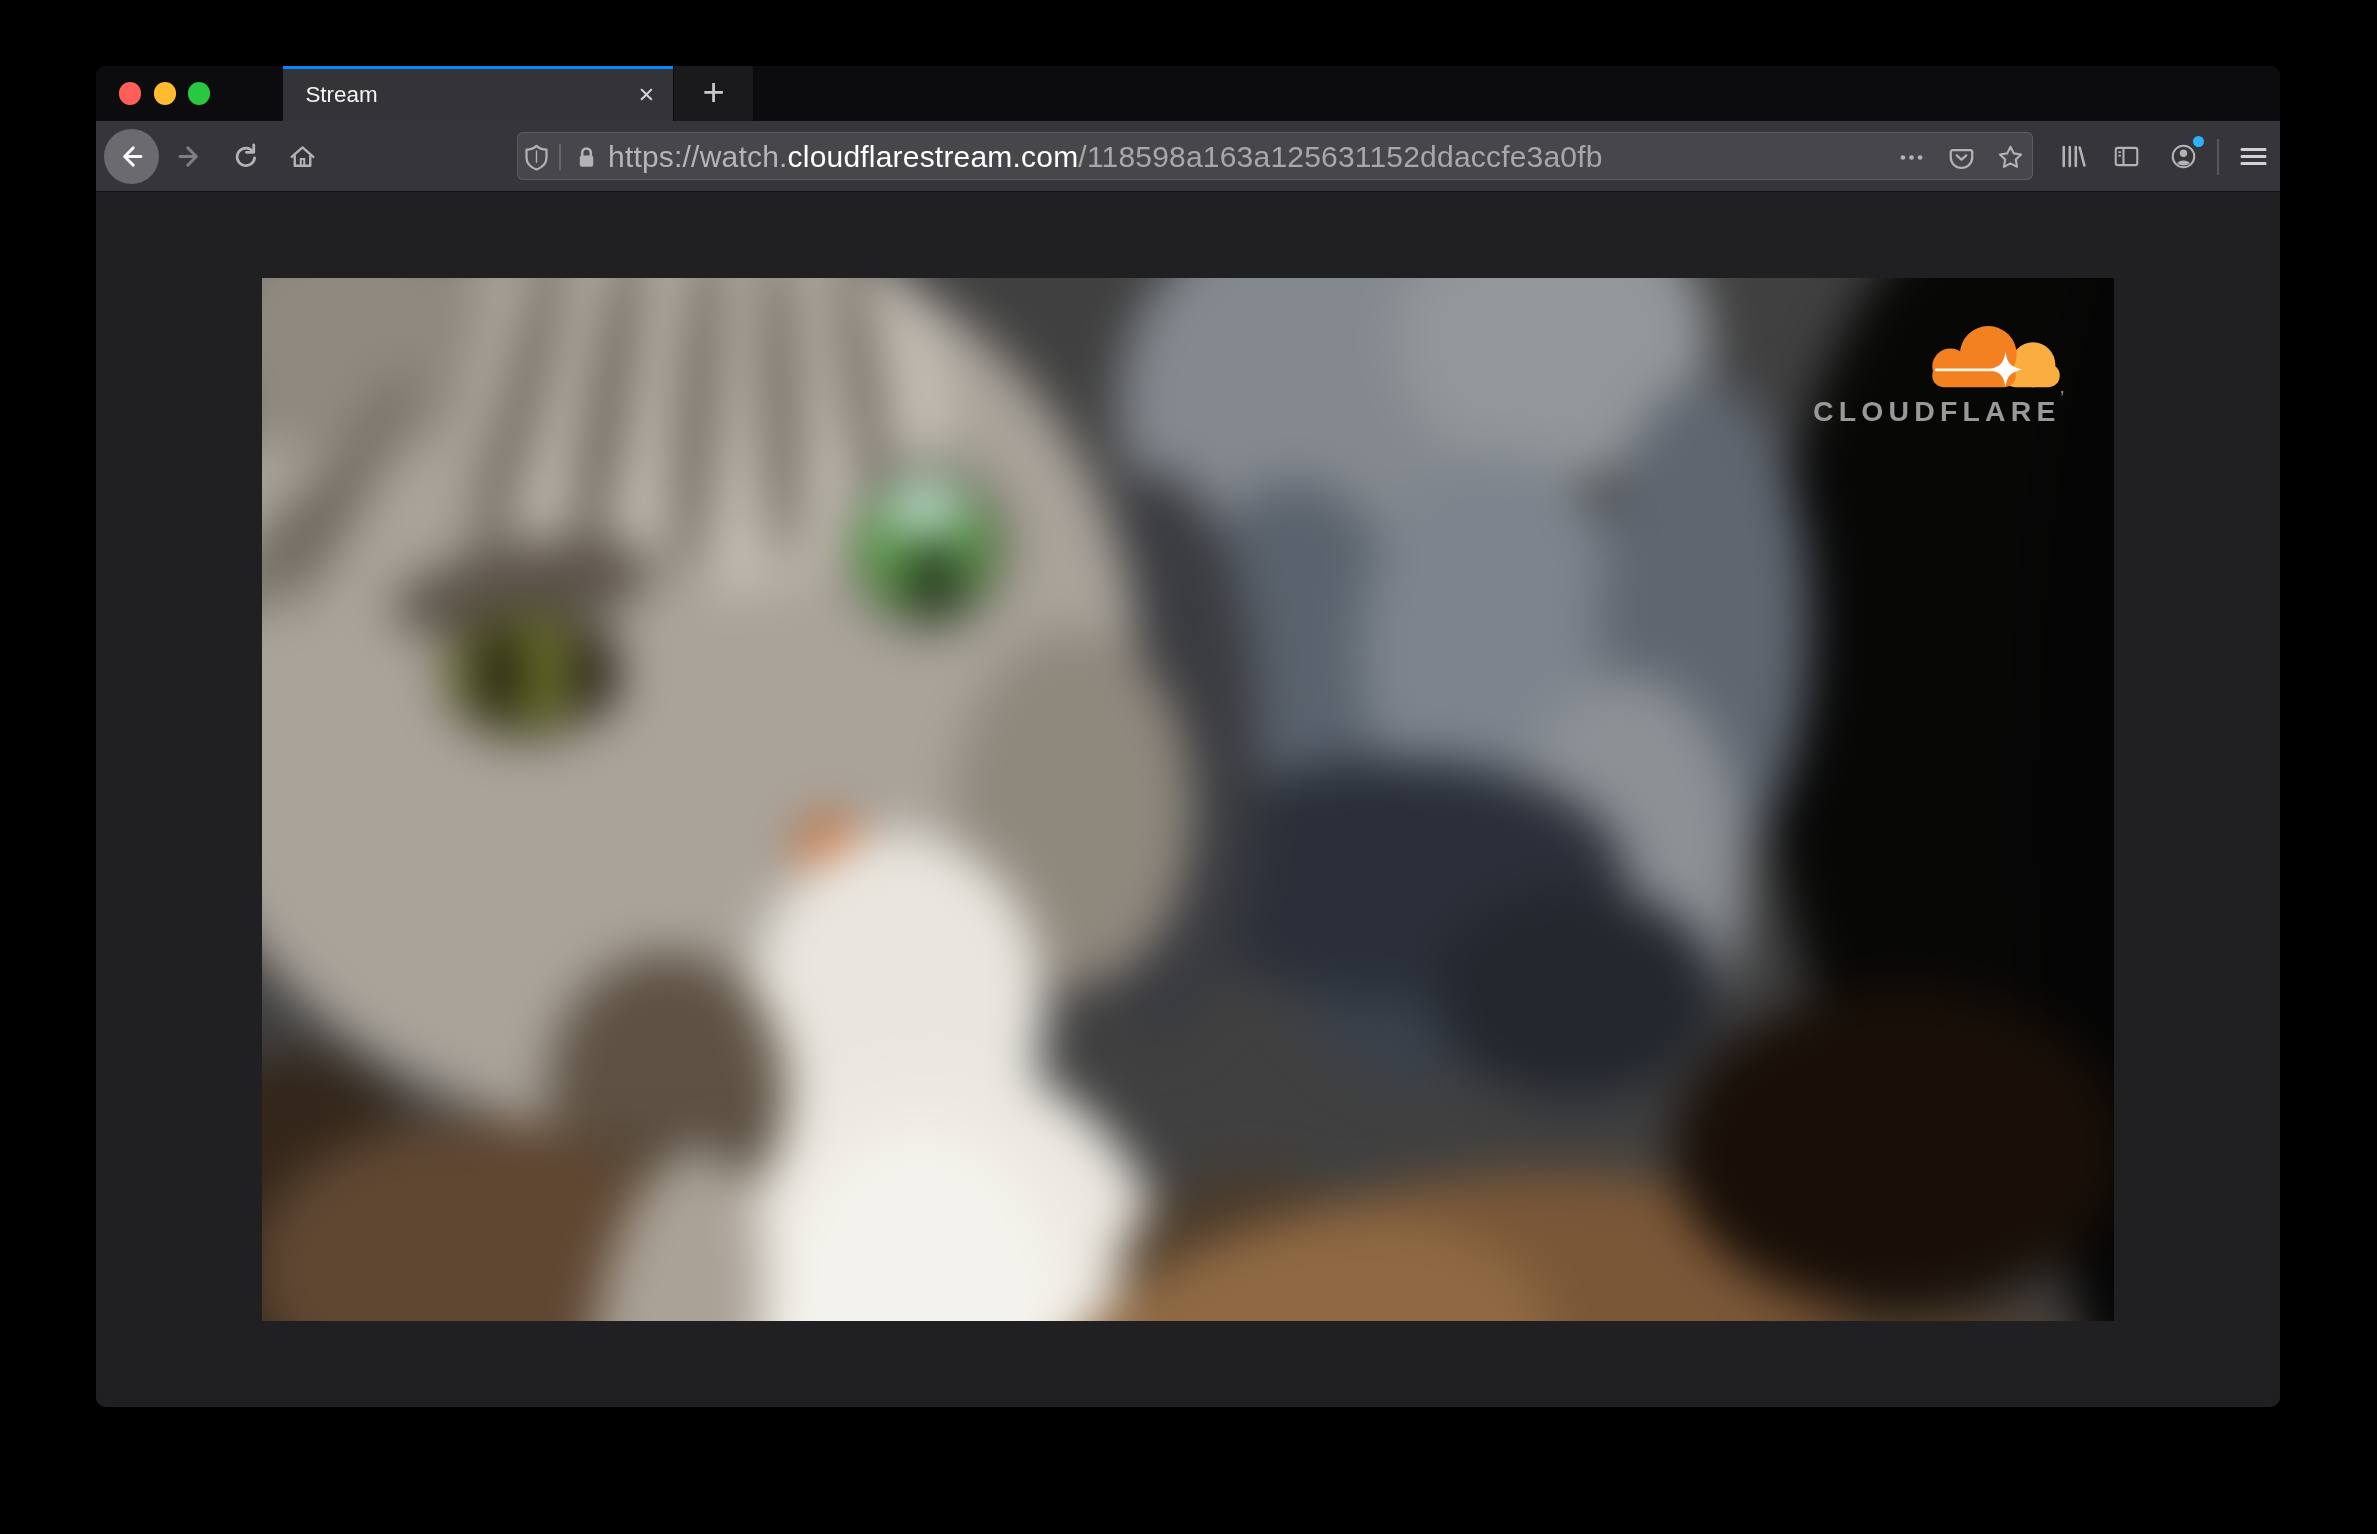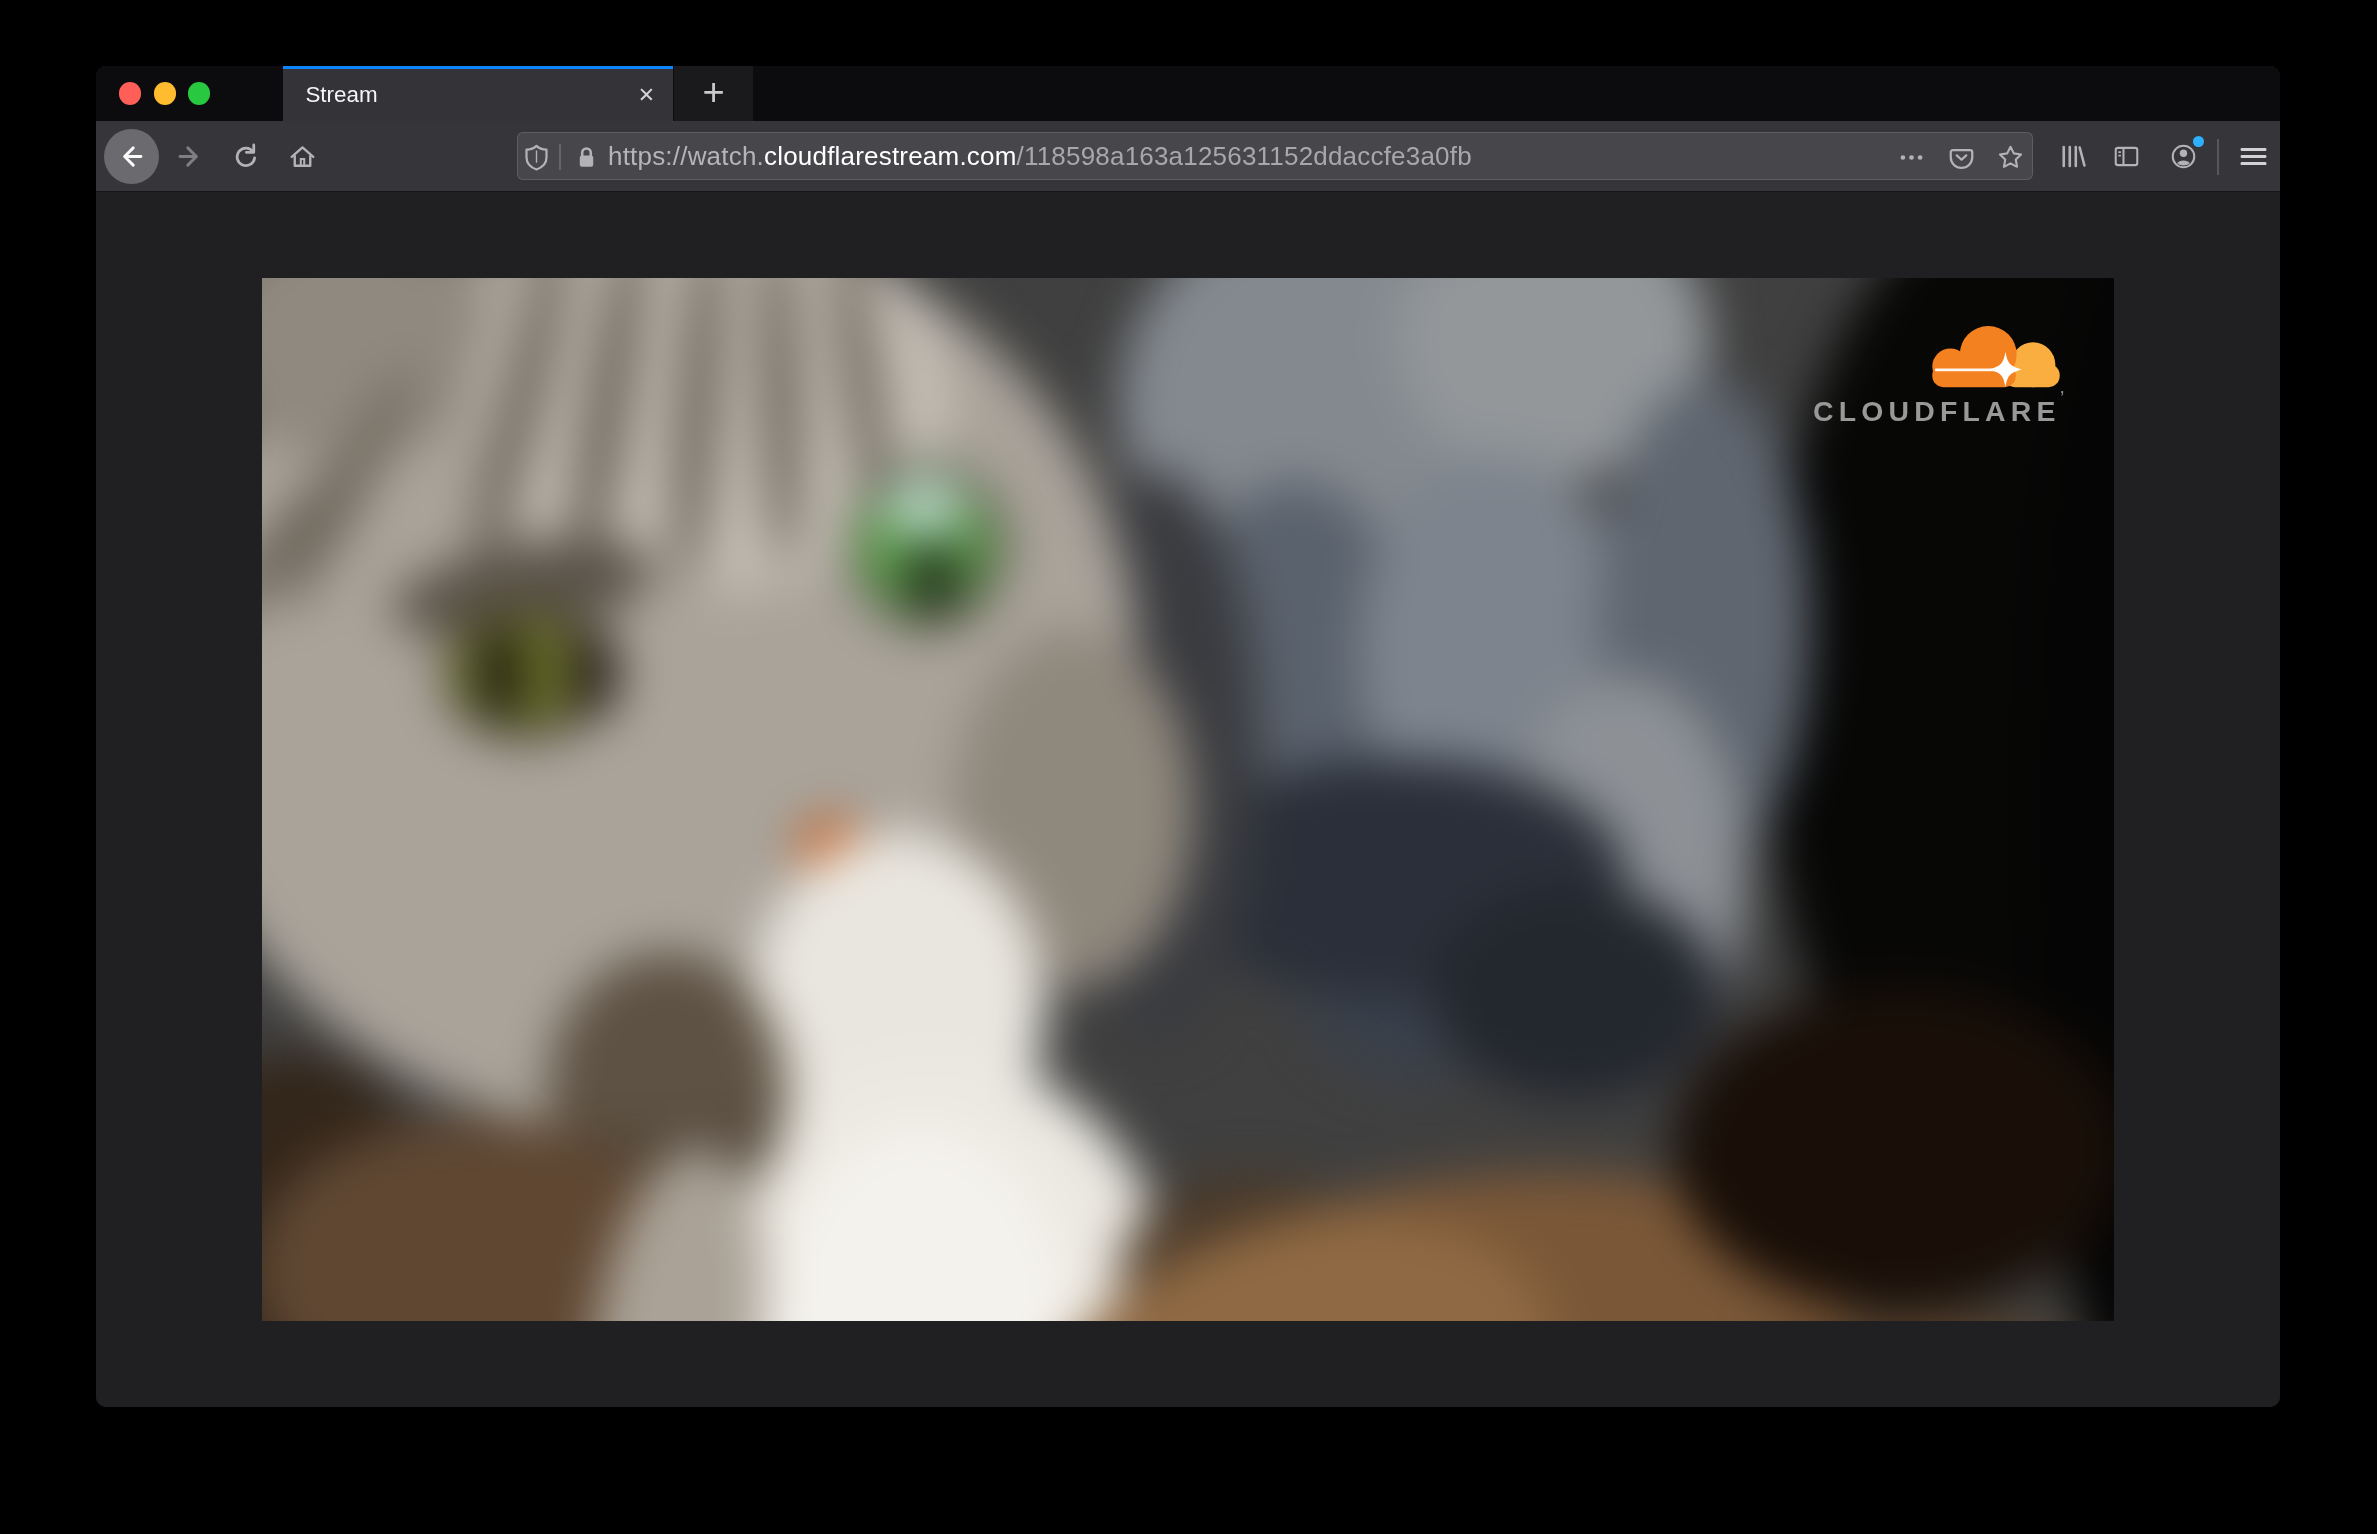--- a/index.html
+++ b/index.html
@@ -36,21 +36,21 @@
              border-bottom:1.7px solid #141416; }
   .tb-abs { position:absolute; }
   .back-circle { left:7.8px; top:7.8px; width:55px; height:55px; border-radius:50%; background:#6a6a6f; }
   .back-circle svg { position:absolute; left:12px; top:12px; }
   .icon36 { width:31px; height:31px; }
 
   
   .urlbar { position:absolute; left:421px; top:11.2px; width:1516px; height:48px;
             background:#47474b; border:0.9px solid rgba(255,255,255,.13); border-radius:6px; }
   .urlbar .sep { position:absolute; left:41px; top:11.2px; width:1.7px; height:26px; background:#66666a; }
-  .url-text { position:absolute; left:90px; top:0; height:47px; line-height:47px; font-size:26px;
+  .url-text { position:absolute; left:90px; top:0; height:47px; line-height:47px; font-size:30px;
               white-space:nowrap; letter-spacing:0.2px; }
   .url-text .pre  { color:#b5b5b7; }
   .url-text .dom  { color:#ffffff; font-weight:500; }
   .url-text .path { color:#a8a8aa; }
 
   .divider-v { position:absolute; left:2121px; top:18px; width:1.7px; height:36px; background:#57575b; }
 
   .blue-dot { position:absolute; left:2097px; top:14.7px; width:11.2px; height:11.2px; border-radius:50%;
               background:#2db1ff; }
 

